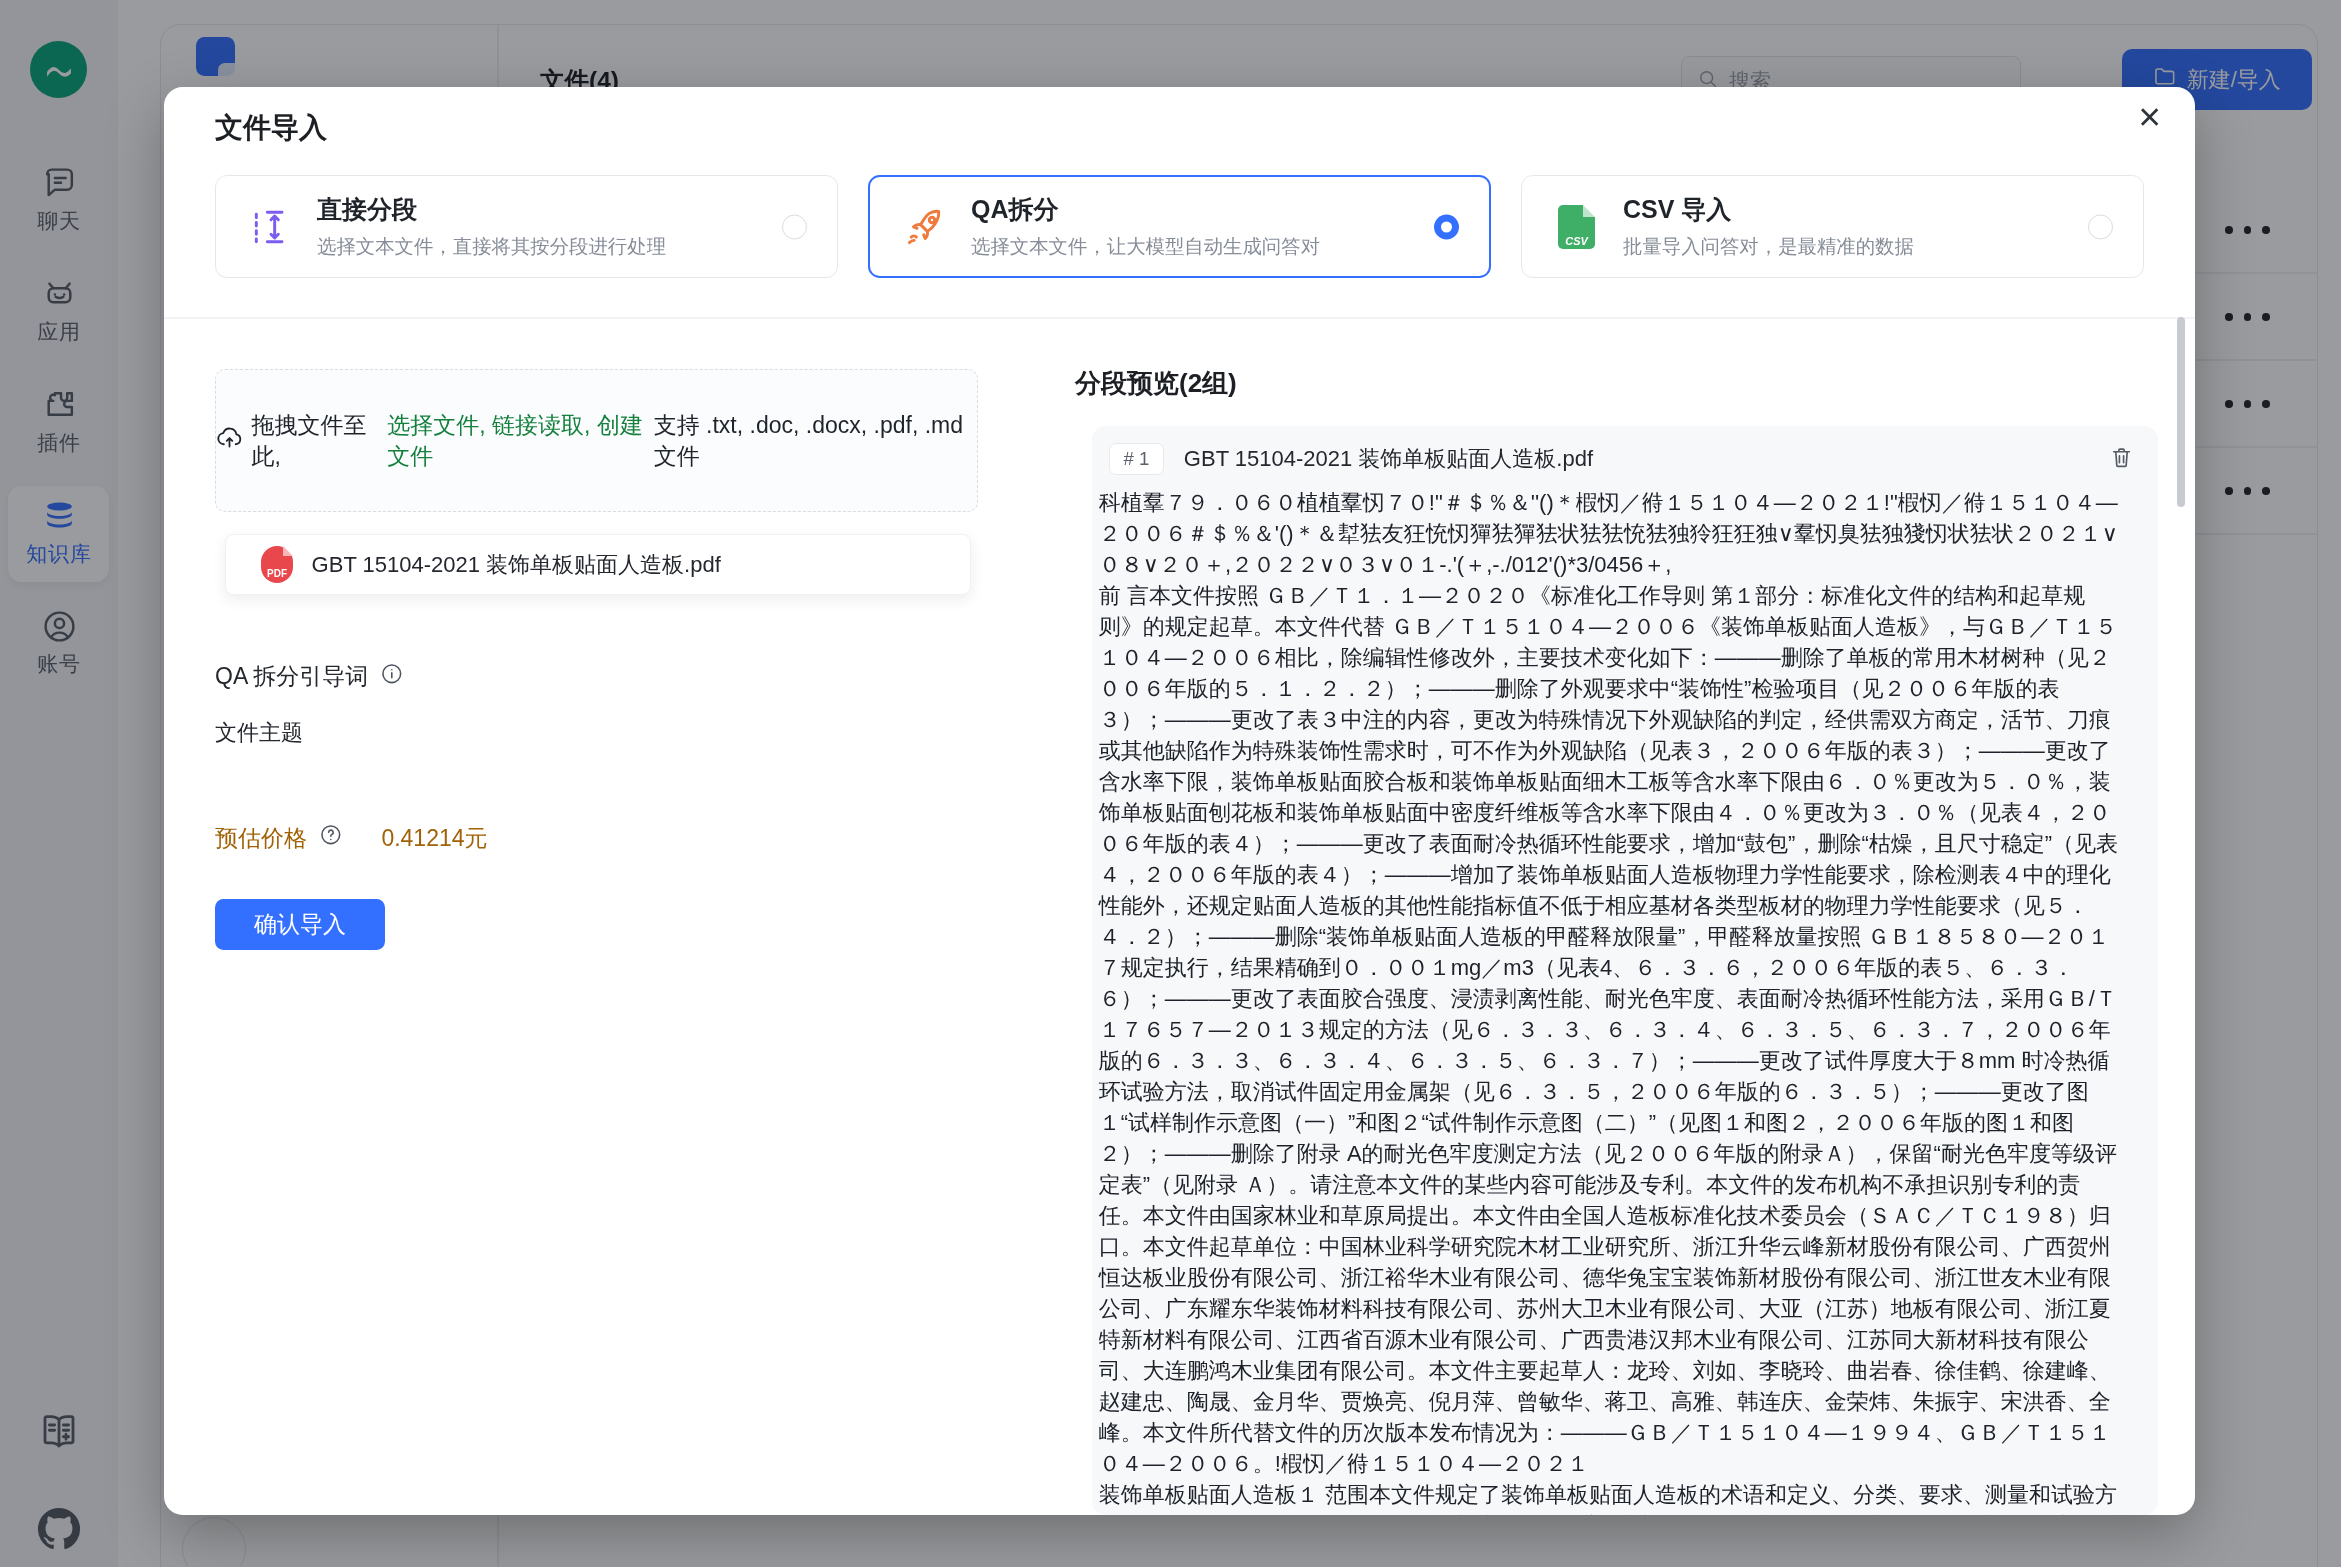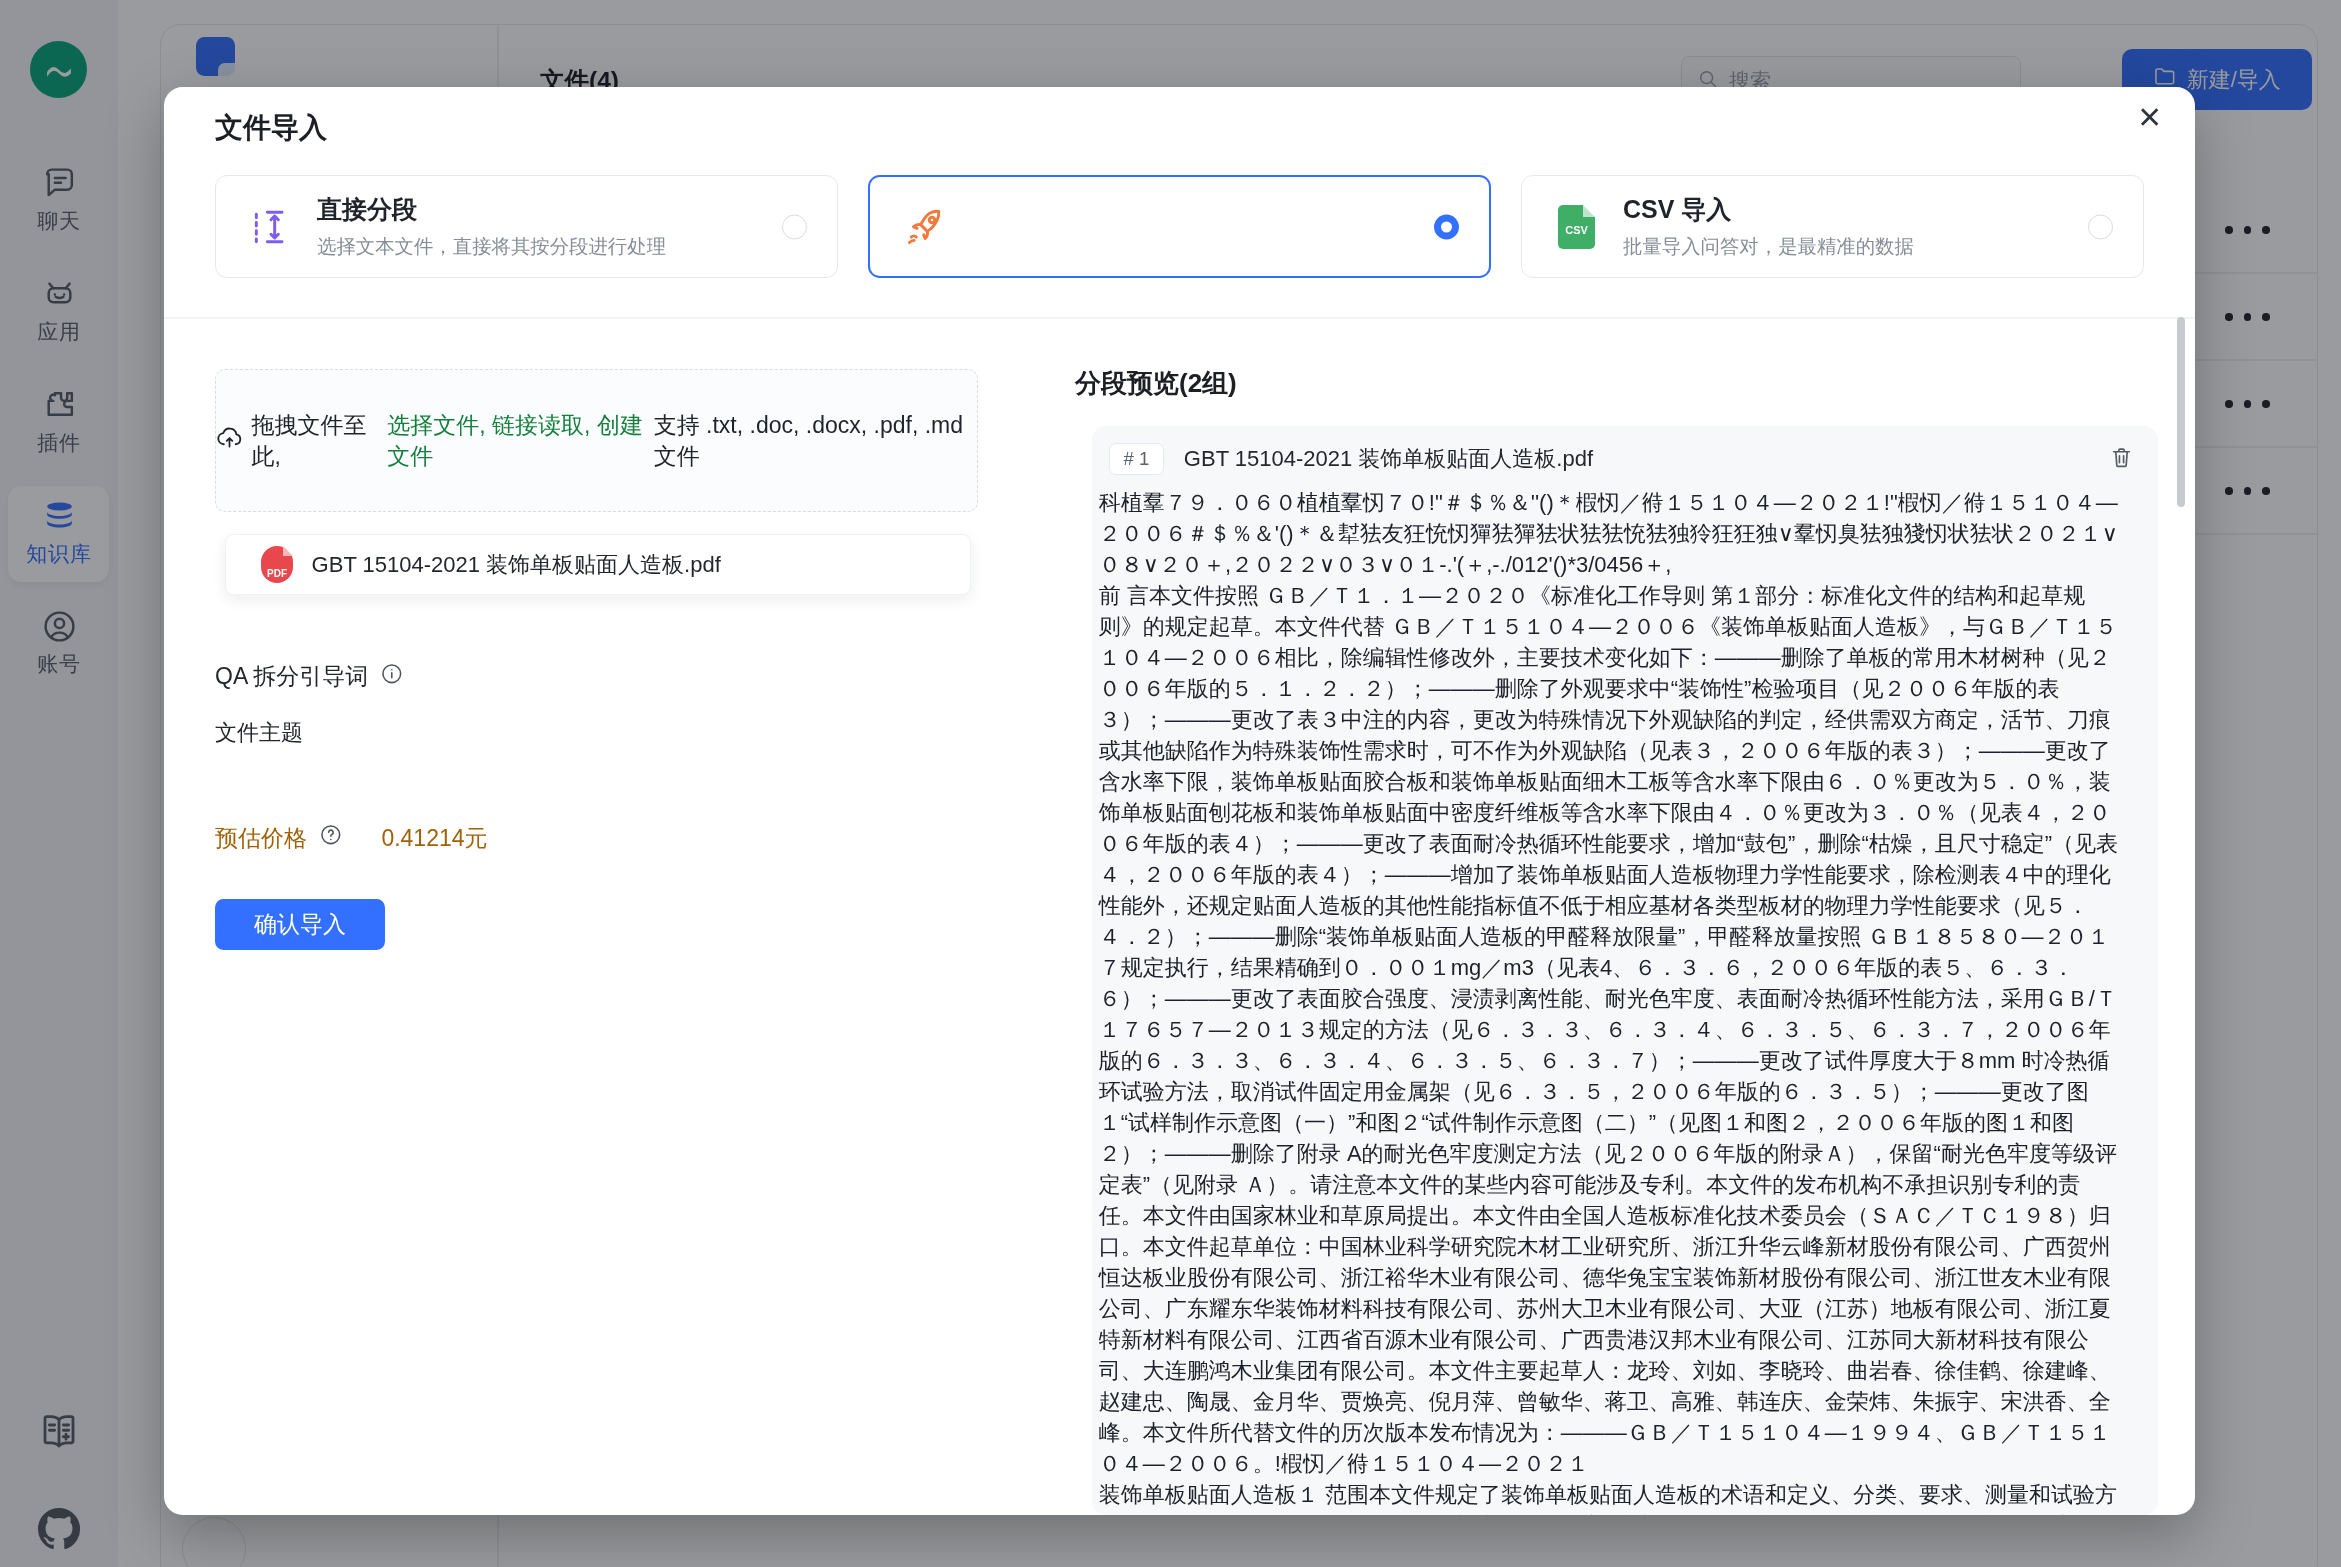--- a/index.html
+++ b/index.html
@@ -264,26 +264,30 @@
 
     <div class="mode-card selected" style="left:704px">
       <span class="mc-icon" style="color:#f07a3c">
         <svg class="ln" width="44" height="44" viewBox="0 0 24 24" stroke-width="1.8">
             <path d="M14.5 4.5c2.6-1.3 5-1 5-1s.3 2.4-1 5c-1 2-2.8 4.3-5.2 5.9l-3.7-3.7c1.6-2.4 2.9-5.2 4.9-6.2z"></path>
             <circle cx="15.8" cy="8.2" r="1.5"></circle>
             <path d="M9.6 10.7c-1.4-.3-2.9.2-3.9 1.2l2 .8M13.3 14.4c.3 1.4-.2 2.9-1.2 3.9l-.8-2"></path>
             <path d="M4.5 17.5c.8-.8 2-.8 2.8 0M3.5 20.5c.5-.5 1.3-1.3 2.6-1.2"></path>
           </svg>
       </span>
+      <span class="mc-text">
+        <span class="mc-title" style="display:block">QA拆分</span>
+        <span class="mc-desc" style="display:block">选择文本文件，让大模型自动生成问答对</span>
+      </span>
       <span class="radio on"></span>
     </div>
 
     <div class="mode-card" style="left:1357px">
       <span class="mc-icon">
-        <span style="width:37px;height:44px;background:#3fae67;border-radius:5px;position:relative;display:flex;align-items:flex-end;justify-content:center;color:#fff;font-size:11px;font-weight:700;padding-bottom:13px;">
+        <span style="width:37px;height:44px;background:#3fae67;border-radius:5px;position:relative;display:flex;align-items:flex-end;justify-content:center;color:#fff;font-size:11px;font-weight:700;padding-bottom:2px;font-style:italic;">
           <span style="position:absolute;right:0;top:0;border:6.8px solid #fff;border-left-color:#bfe6cd;border-bottom-color:#bfe6cd;"></span>CSV</span>
       </span>
       <span class="mc-text">
         <span class="mc-title" style="display:block">CSV 导入</span>
         <span class="mc-desc" style="display:block">批量导入问答对，是最精准的数据</span>
       </span>
       <span class="radio"></span>
     </div>
 
     <div class="hdr-divider"></div>

